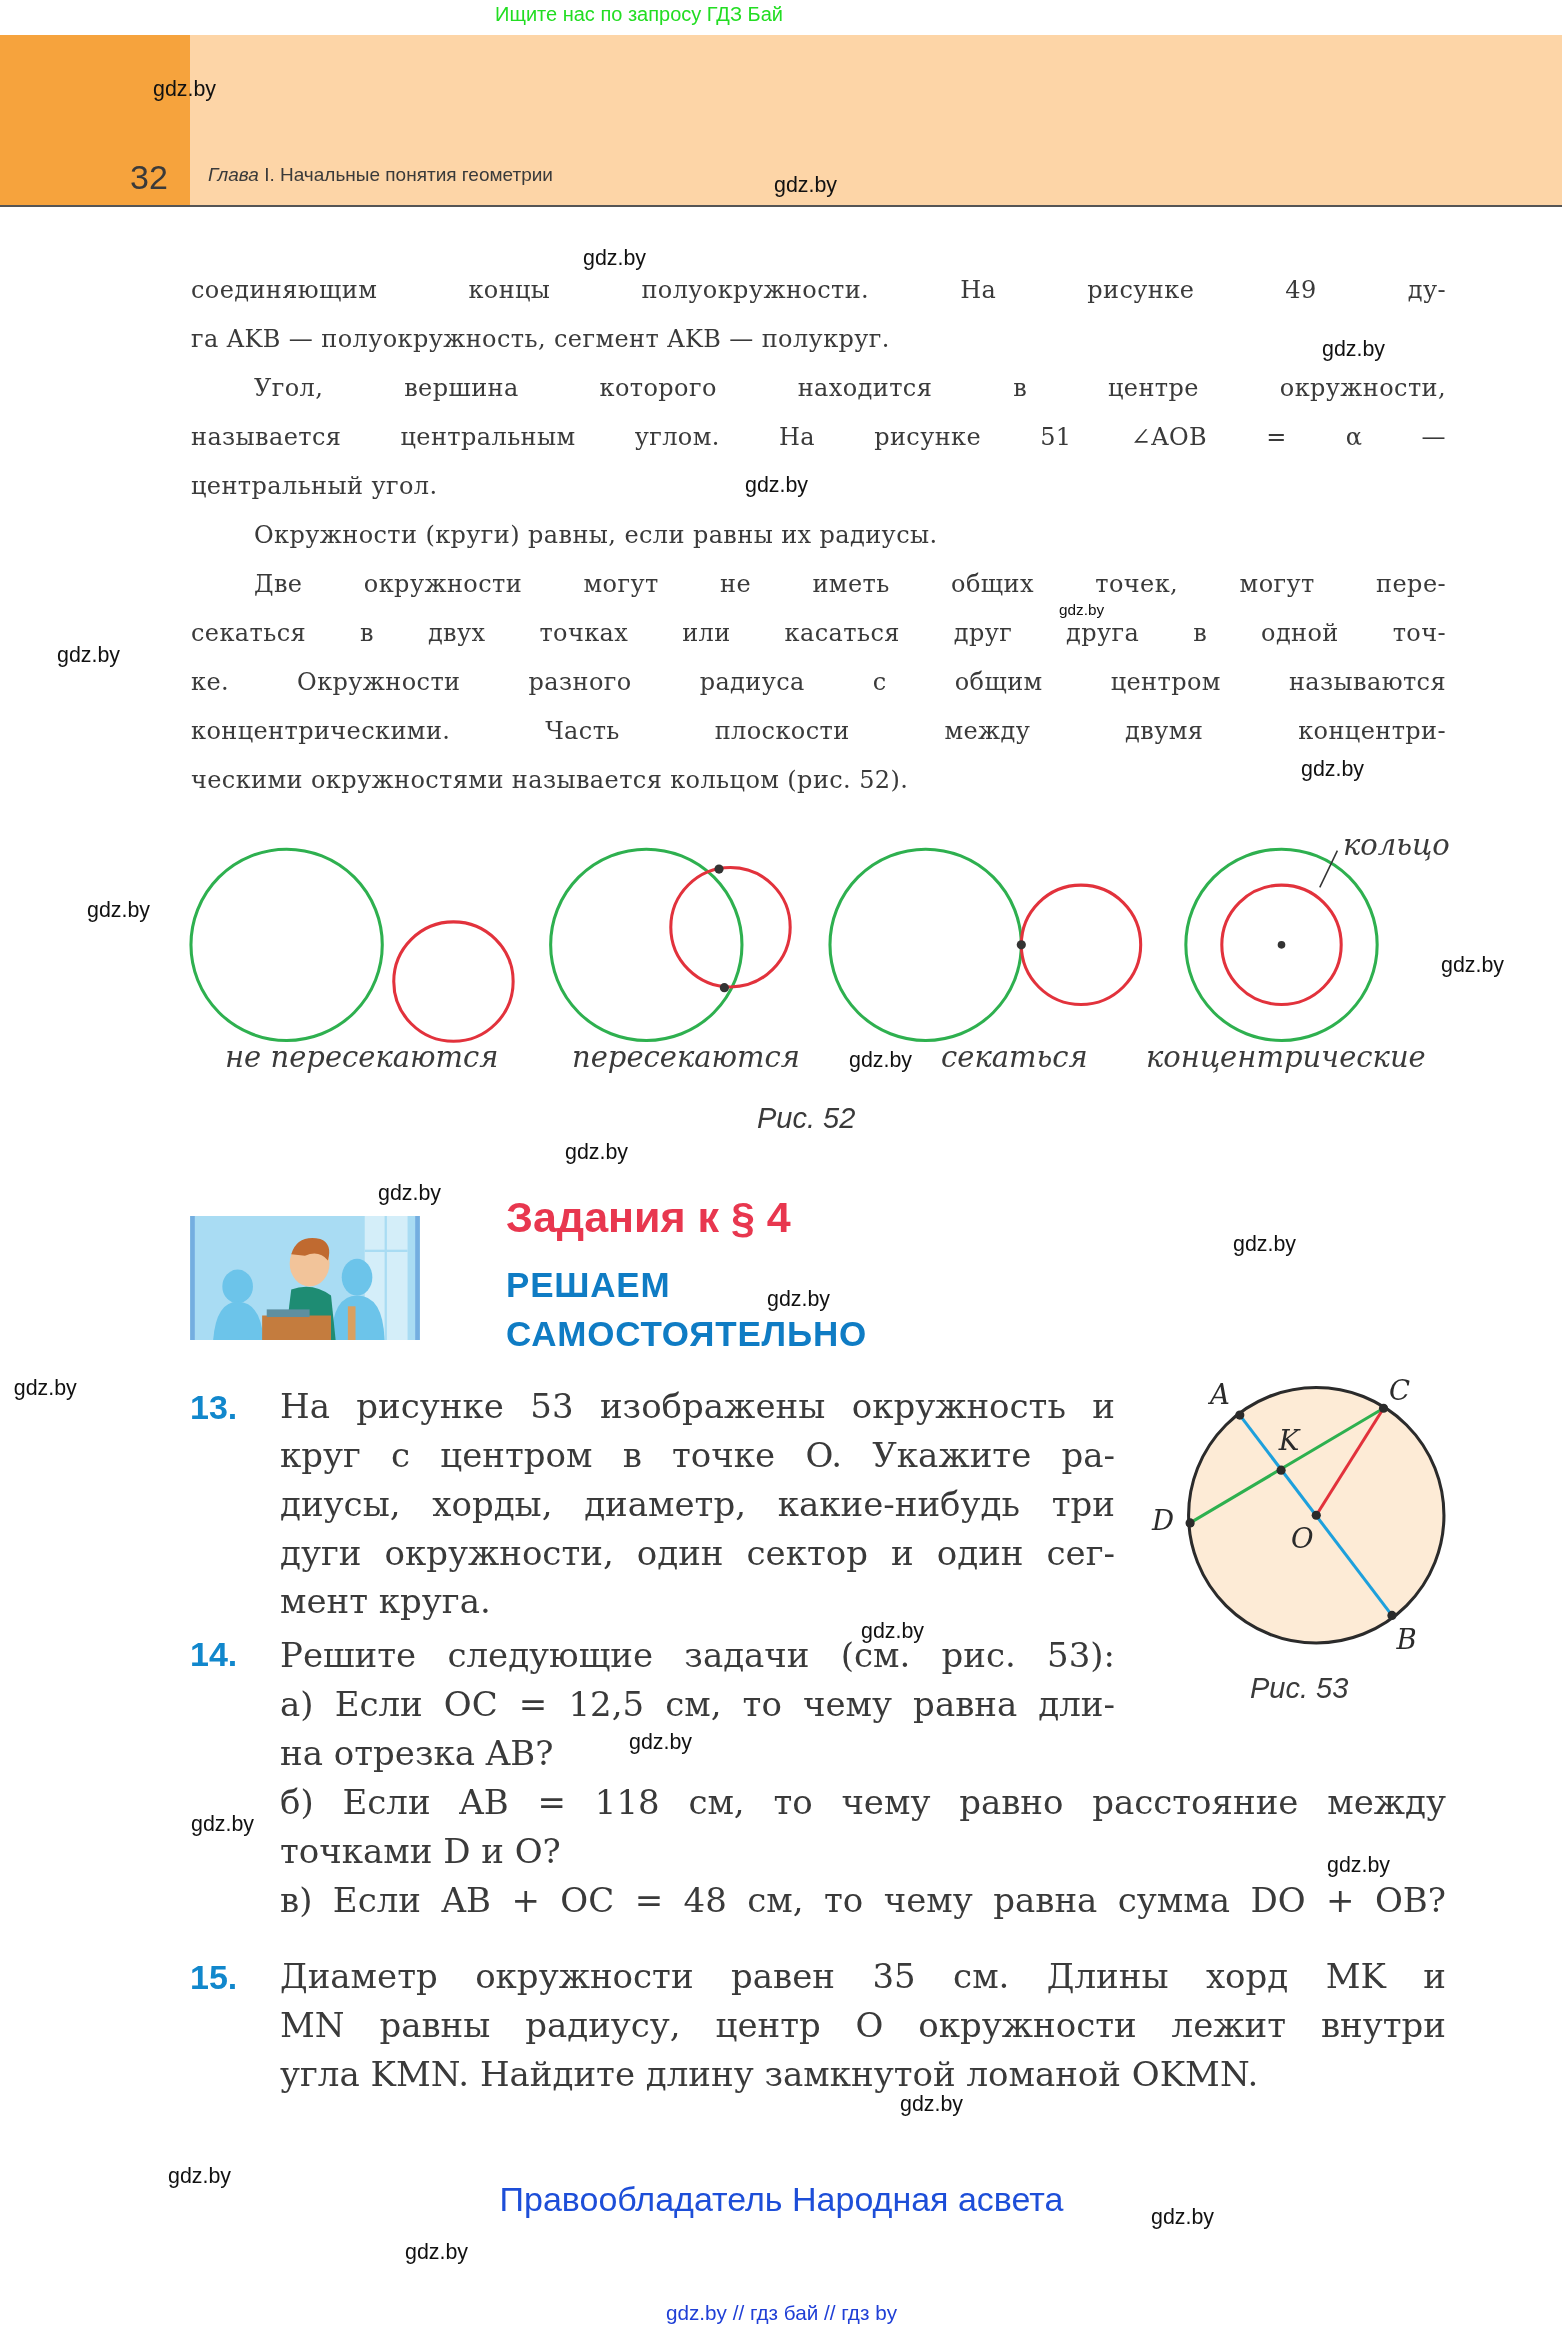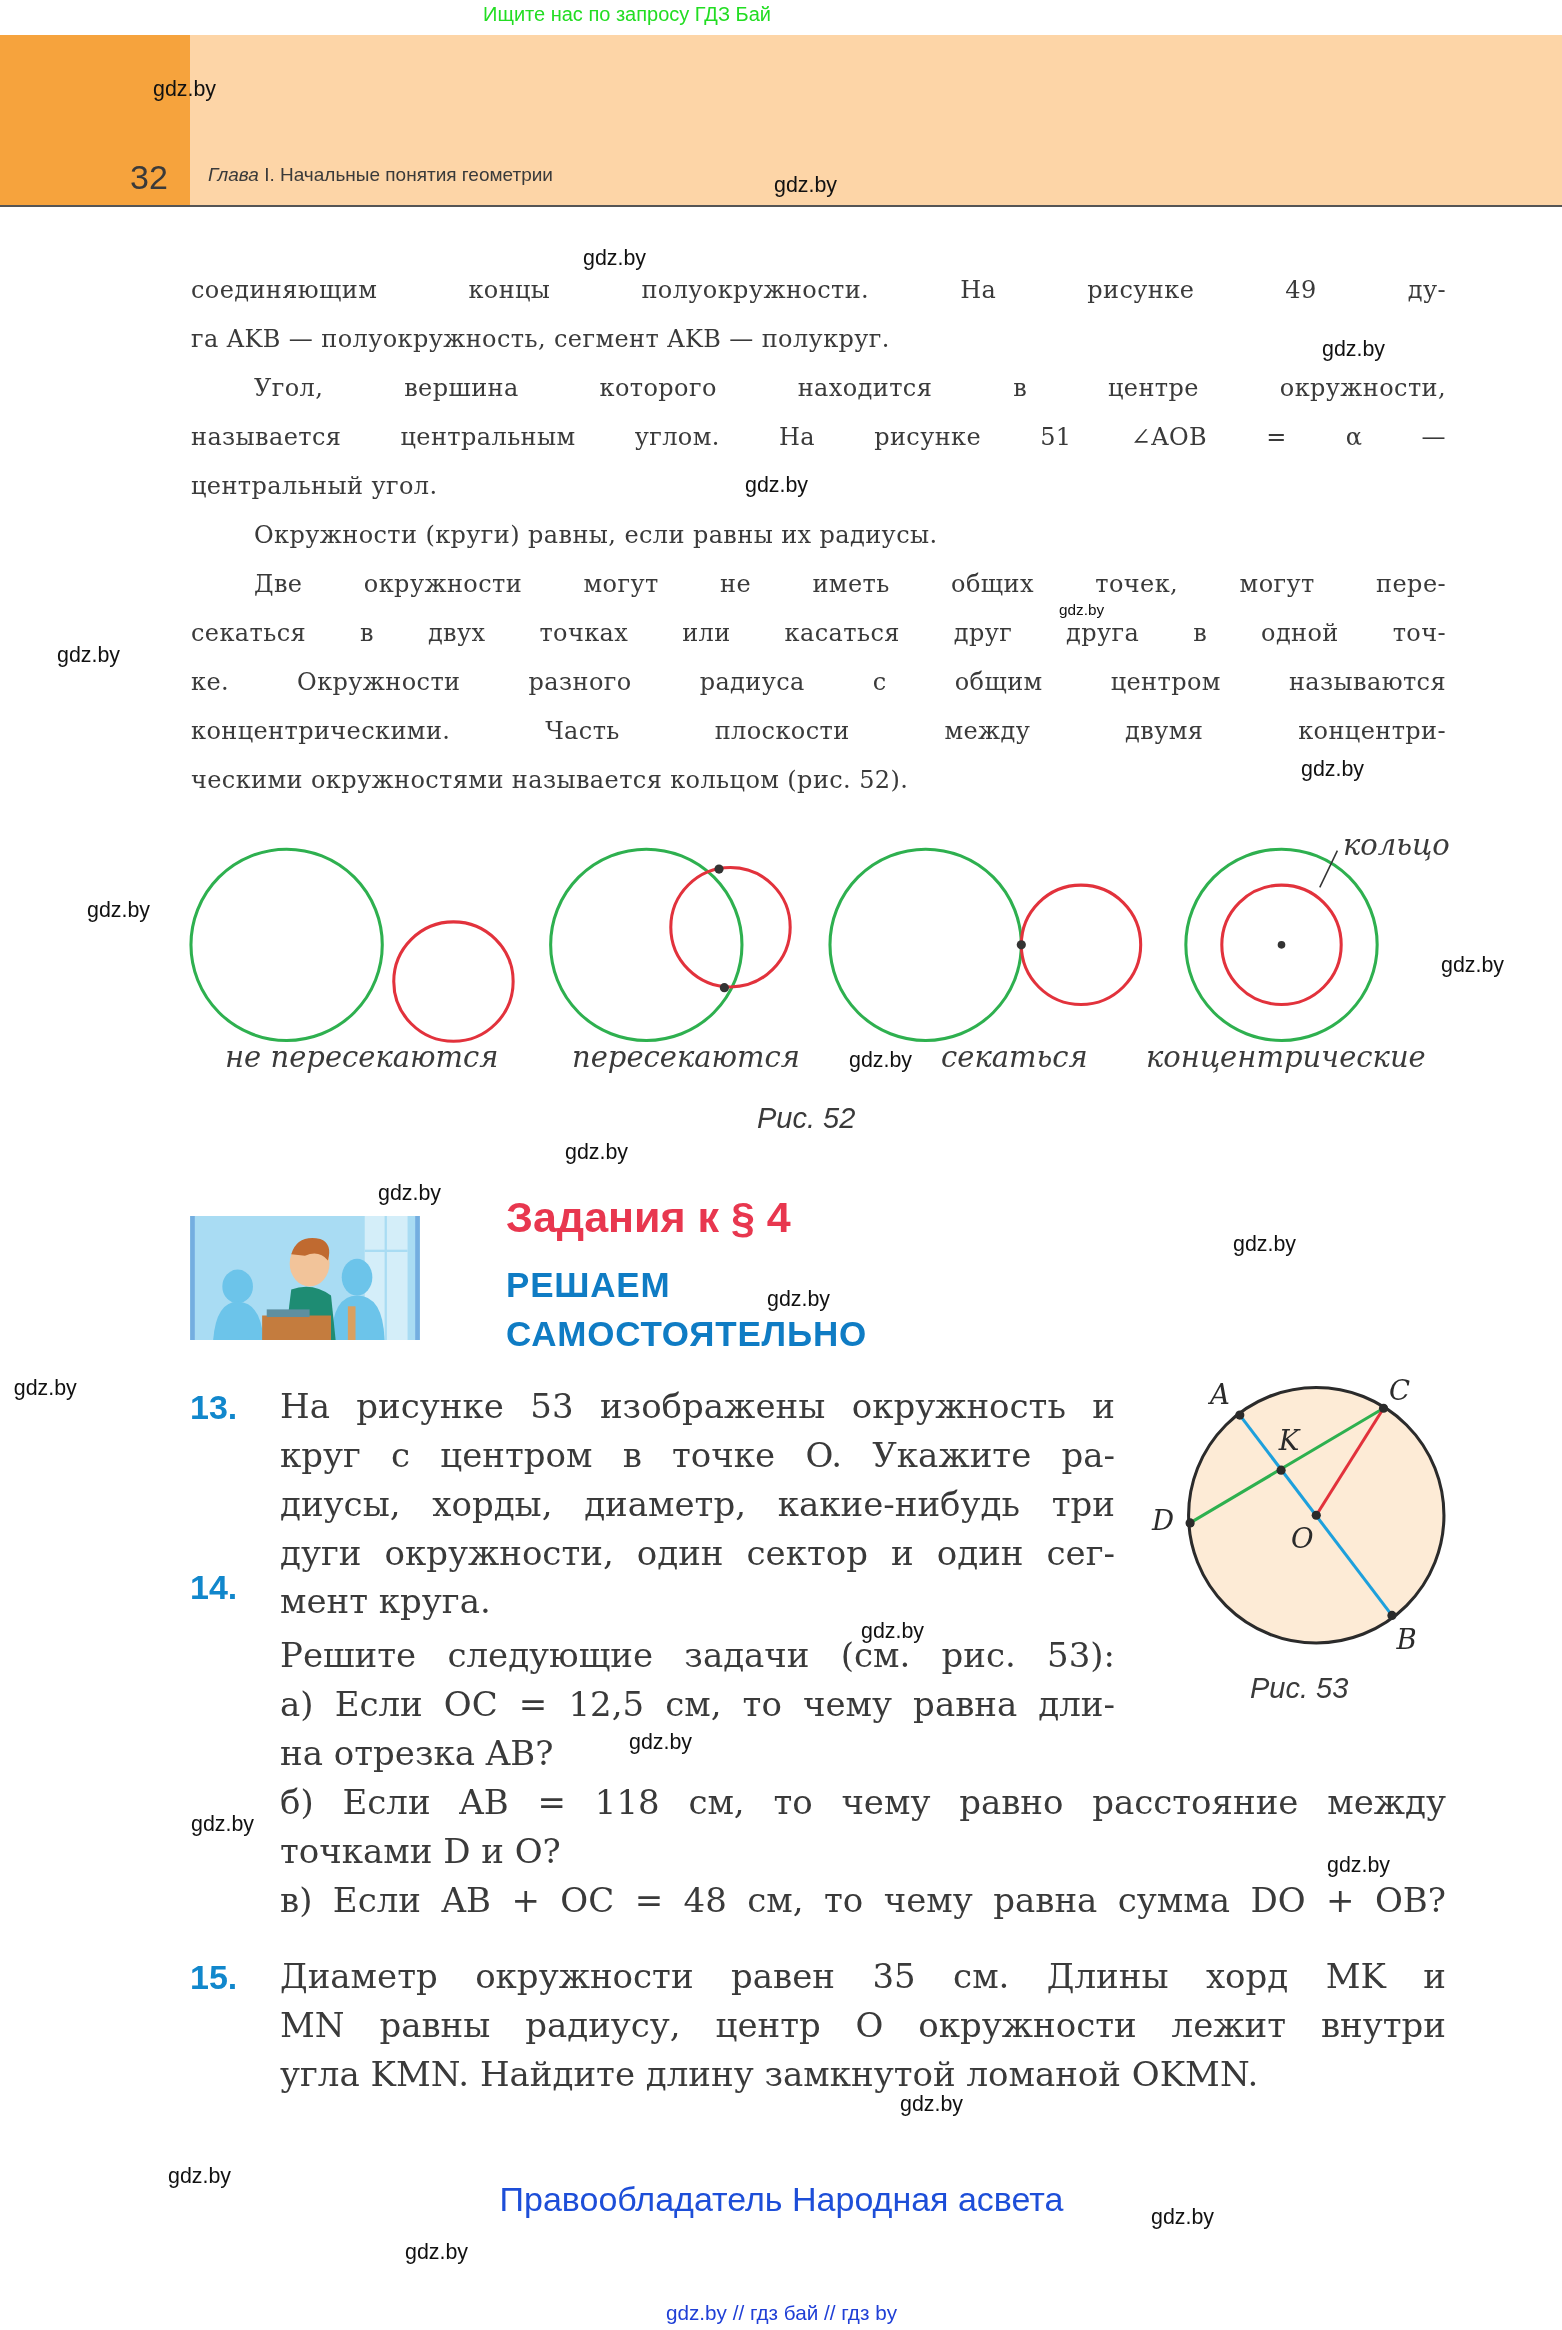--- a/index.html
+++ b/index.html
@@ -1,19 +1,19 @@
 <!DOCTYPE html>
 <html style="font-size:12.2px"><head>
 <meta charset="utf-8">
 <style>
   html, body { margin:0; padding:0; background:#ffffff; }
   body { width:1563px; height:2330px; position:relative; overflow:hidden;
          font-family:"DejaVu Serif", serif; color:#3a3a3a; }
   .abs { position:absolute; }
-  .top-banner { top:3.1px; left:0; width:1254px; text-align:center; color:#22dd22;
+  .top-banner { top:3.1px; left:12px; width:1254px; text-align:center; color:#22dd22;
                 font-family:"Liberation Sans", sans-serif; font-size:20px; }
   .header-band { top:35px; left:0; width:1563px; height:171px; background:#fdd5a7; }
   .header-strip { top:35px; left:0; width:190px; height:171px; background:#f6a33d; }
   .header-rule { top:205px; left:0; width:1563px; height:2.3px; background:#555; }
   .page-num { top:158px; left:130px; font-family:"Liberation Sans", sans-serif; font-size:34px; color:#3a3a3a; }
   .chapter { top:164px; left:208px; font-family:"Liberation Sans", sans-serif; font-size:19px; color:#3a3a3a; }
   .chapter i { font-style:italic; }
   .wm { font-family:"Liberation Sans", sans-serif; font-size:21.4px; color:#111; }
   .body-line { left:191px; width:1255px; font-size:24px; line-height:49px; white-space:nowrap;
                text-align:justify; text-align-last:justify; letter-spacing:0.4px; }
@@ -141,21 +141,21 @@
 <div class="abs subhead" style="top:1265px;">РЕШАЕМ</div>
 <div class="abs subhead" style="top:1314px;">САМОСТОЯТЕЛЬНО</div>
 
 <div class="abs task-num" style="top:1388px;">13.</div>
 <div class="abs task-line" style="top:1382px;width:835px;">На рисунке 53 изображены окружность и</div>
 <div class="abs task-line" style="top:1431px;width:835px;">круг с центром в точке O. Укажите ра-</div>
 <div class="abs task-line" style="top:1480px;width:835px;">диусы, хорды, диаметр, какие-нибудь три</div>
 <div class="abs task-line" style="top:1529px;width:835px;">дуги окружности, один сектор и один сег-</div>
 <div class="abs task-line last" style="top:1577px;width:835px;">мент круга.</div>
 
-<div class="abs task-num" style="top:1568px;">14.</div>
+<div class="abs task-num" style="top:1635px;">14.</div>
 <div class="abs task-line" style="top:1631px;width:835px;">Решите следующие задачи (см. рис. 53):</div>
 <div class="abs task-line" style="top:1680px;width:835px;">а) Если OC = 12,5 см, то чему равна дли-</div>
 <div class="abs task-line last" style="top:1729px;width:835px;">на отрезка AB?</div>
 <div class="abs task-line" style="top:1778px;width:1166px;">б) Если AB = 118 см, то чему равно расстояние между</div>
 <div class="abs task-line last" style="top:1827px;width:1166px;">точками D и O?</div>
 <div class="abs task-line" style="top:1876px;width:1166px;">в) Если AB + OC = 48 см, то чему равна сумма DO + OB?</div>
 
 <div class="abs task-num" style="top:1958px;">15.</div>
 <div class="abs task-line" style="top:1952px;width:1166px;">Диаметр окружности равен 35 см. Длины хорд MK и</div>
 <div class="abs task-line" style="top:2001px;width:1166px;">MN равны радиусу, центр O окружности лежит внутри</div>

